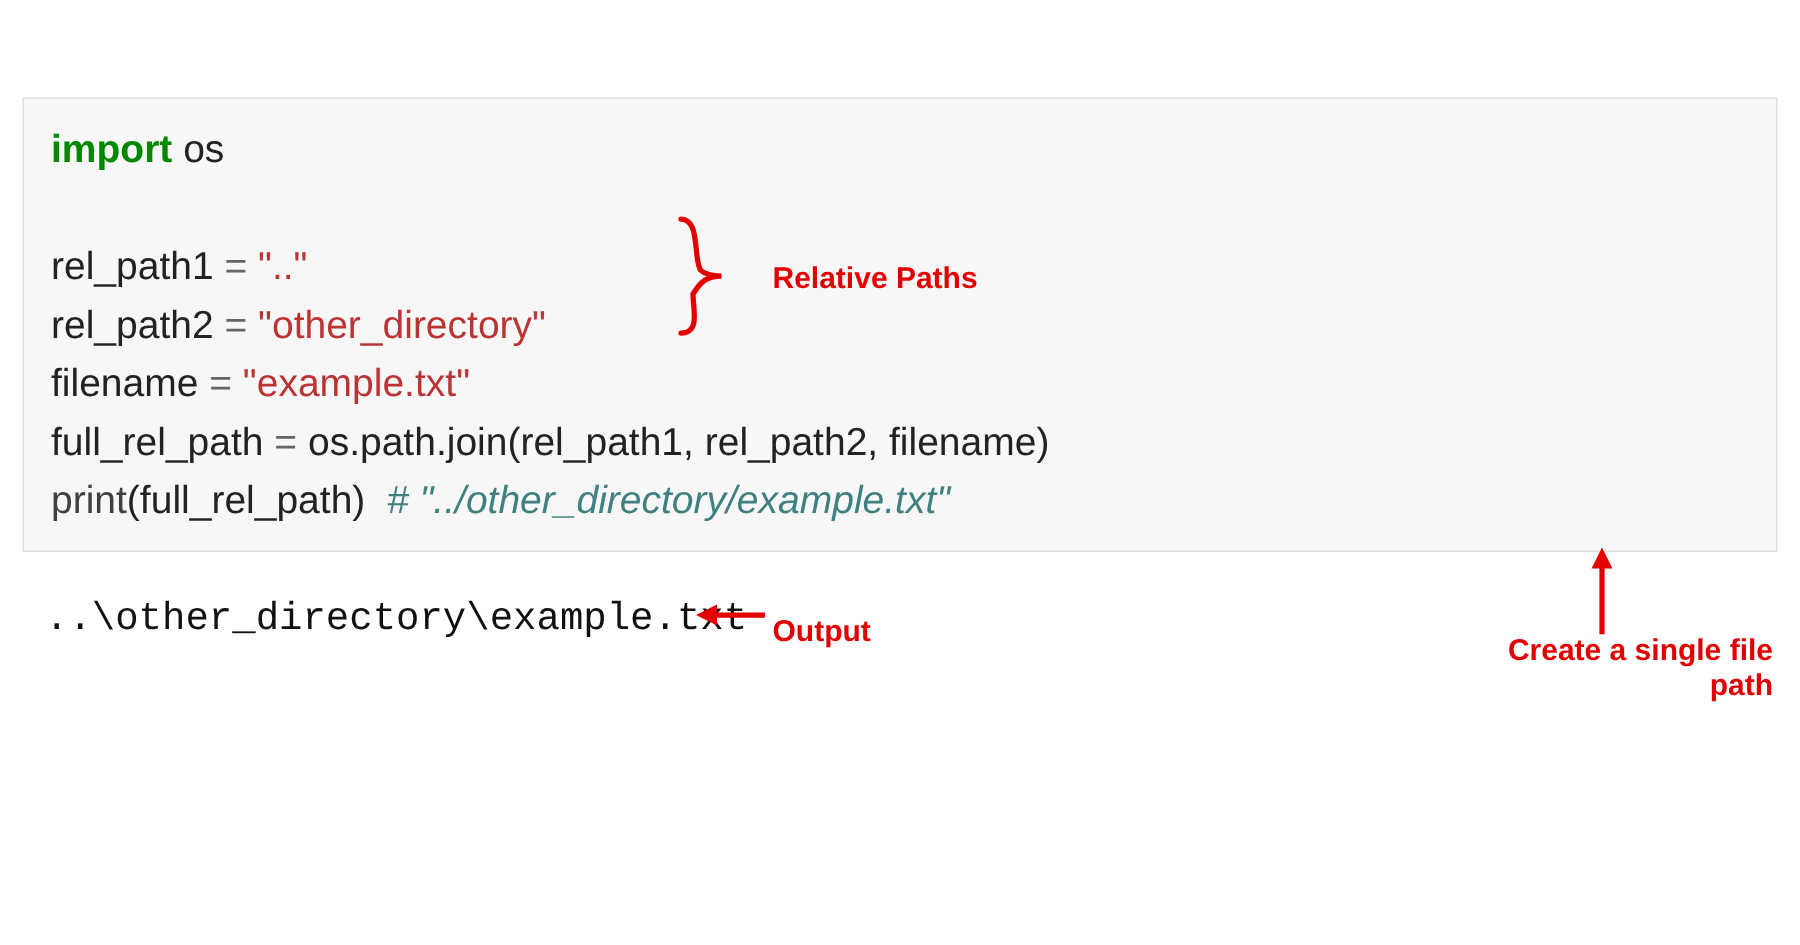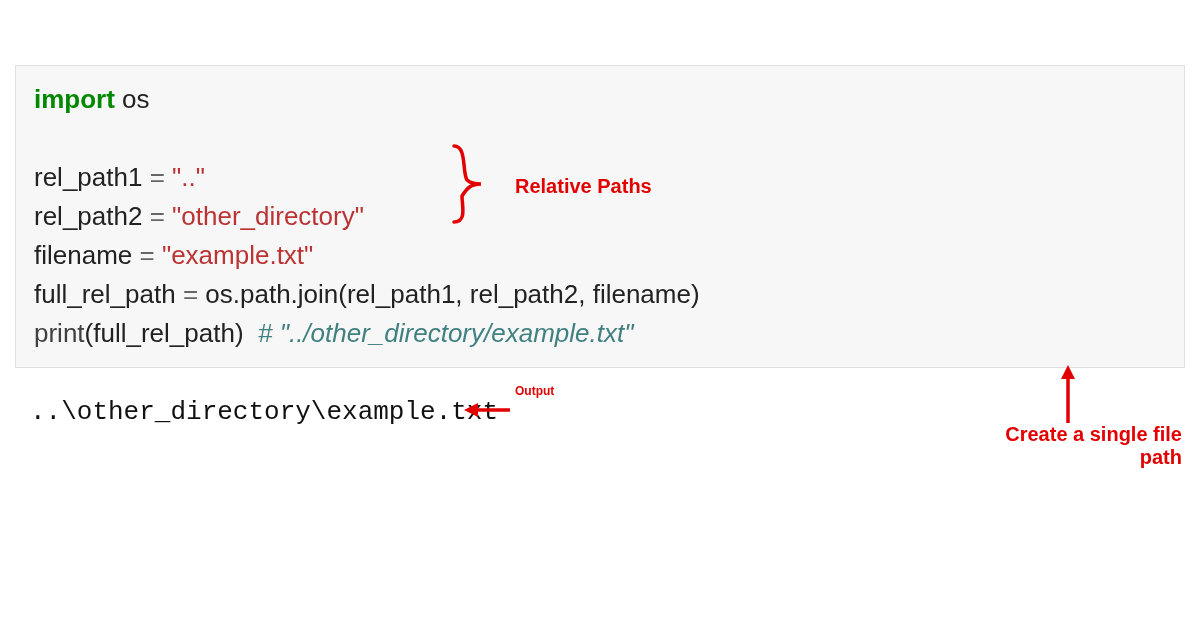--- a/index.html
+++ b/index.html
@@ -68,22 +68,22 @@
     position: absolute;
   }
 
   .anno-relpaths {
     left: 495px;
     top: 175px;
     margin-left: 20px;
   }
   .anno-output {
     left: 515px;
-    top: 385px;
-    font-size: 12px;
+    top: 410px;
+    font-size: 20px;
   }
   .anno-single {
     left: 987px;
     top: 423px;
     width: 195px;
     text-align: right;
   }
 </style>
 </head>
 <body>

